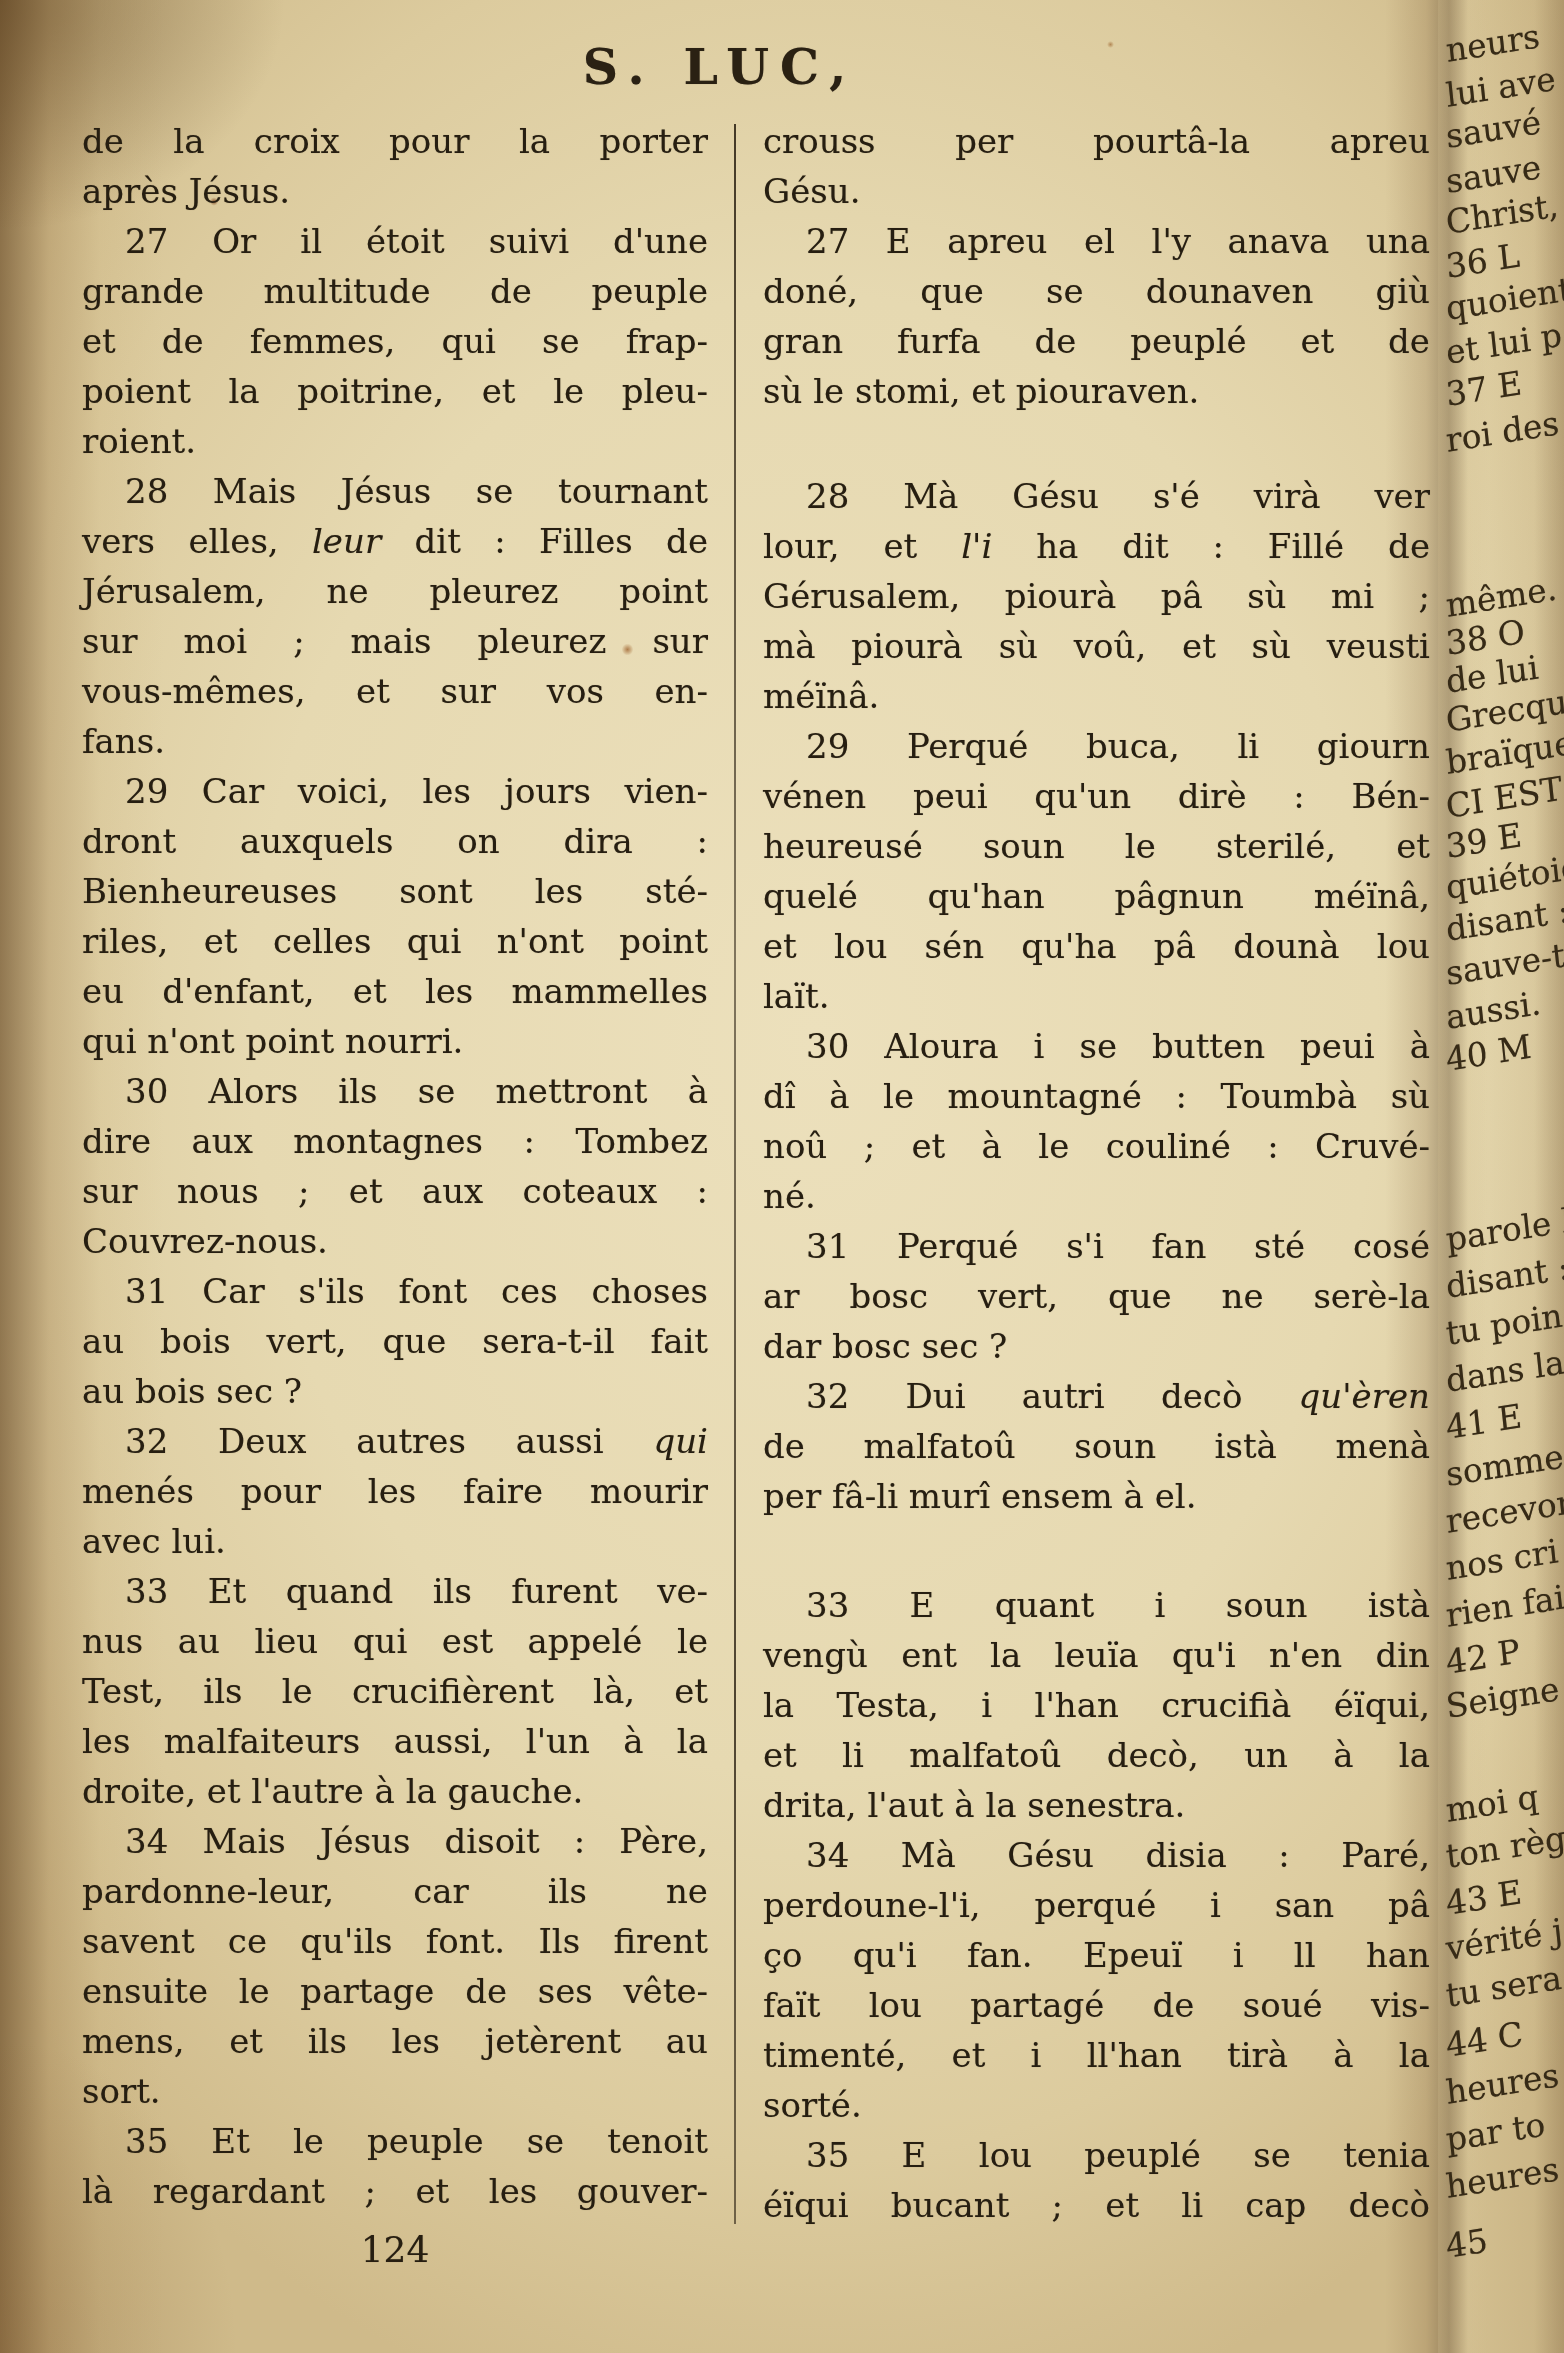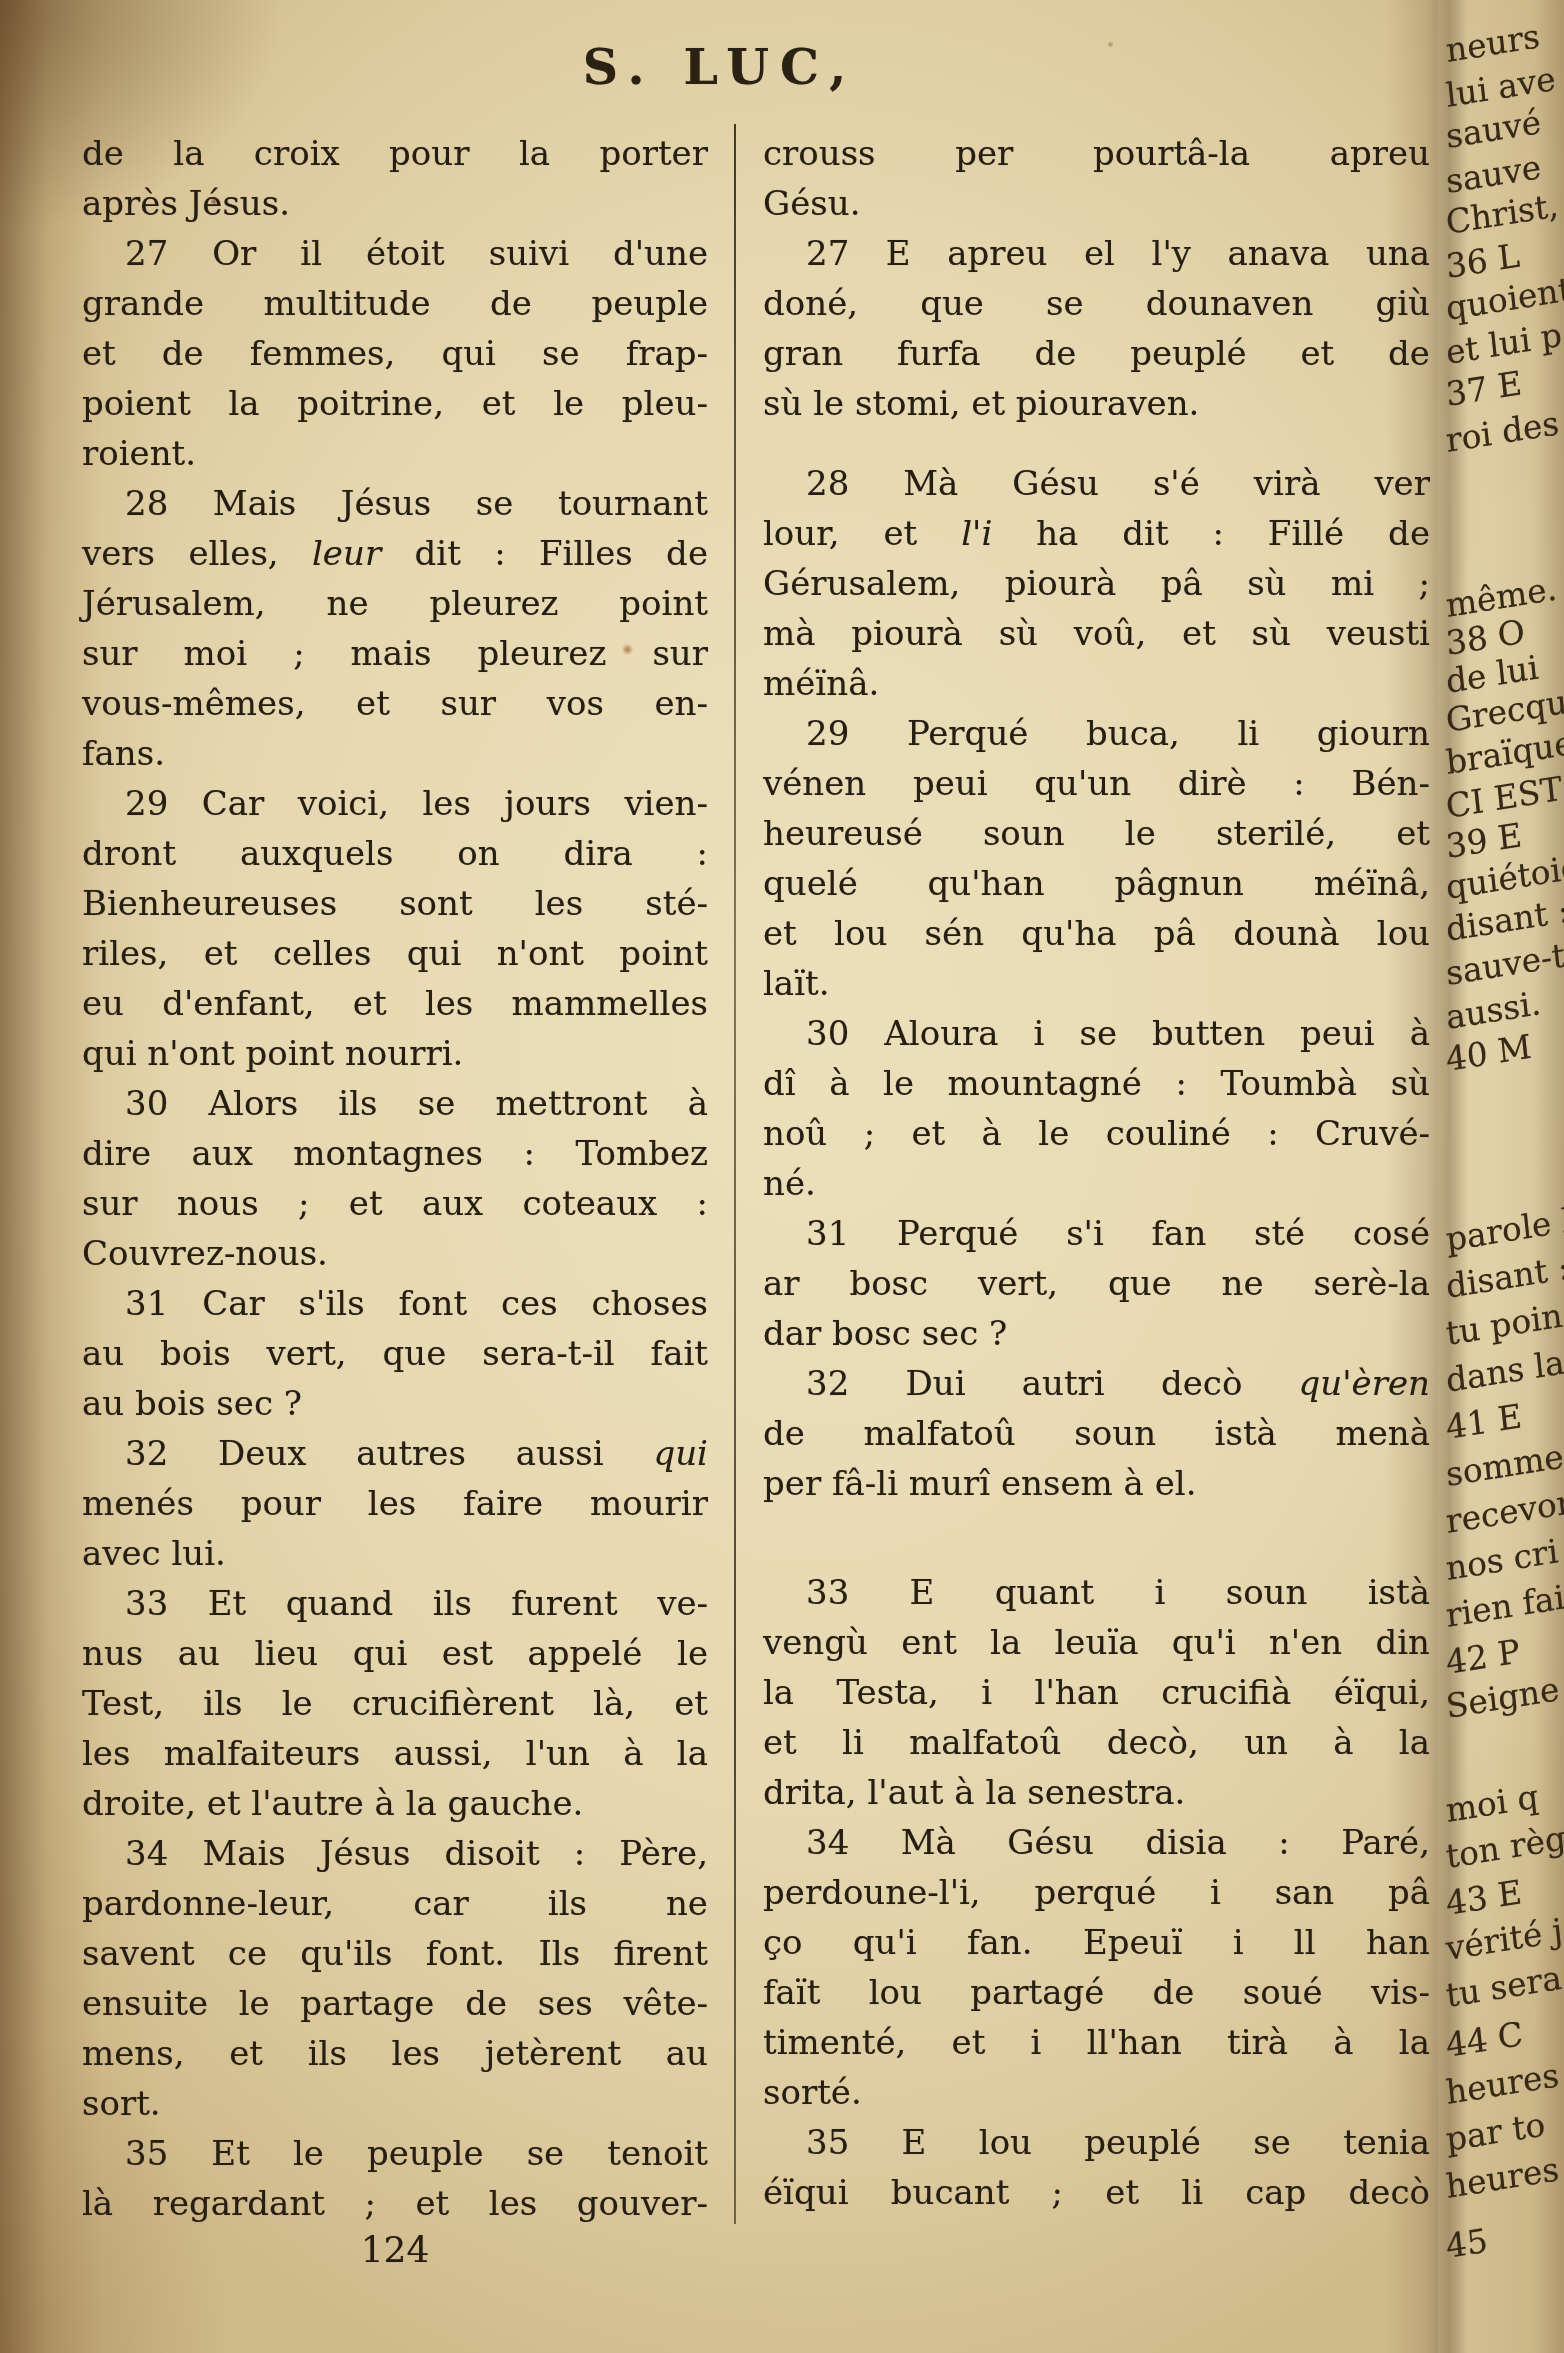--- a/index.html
+++ b/index.html
@@ -17,21 +17,21 @@
       linear-gradient(90deg, rgba(0,0,0,0) 1534px, rgba(92,64,32,0.30) 1565px),
       radial-gradient(ellipse 1080px 1424px at 52% 44%, #ece0bc 0%, #e6d9b1 52%, #dccb9e 79%, #cfba8a 100%);
   }
   .header{
     position:absolute;top:38px;left:0;width:1440px;
     text-align:center;font-size:49px;letter-spacing:11px;
     font-weight:600;color:#2a2113;
     text-shadow:0 0 0.8px rgba(42,33,19,0.45);
   }
   .col{
-    position:absolute;top:128px;
+    position:absolute;top:116px;
     font-size:34px;
     text-shadow:0 0 0.8px rgba(42,33,19,0.38);
   }
   .col-left{left:82px;width:626px;}
   .col-right{left:763px;width:667px;}
   .line{
     height:50px;line-height:50px;
     text-align:justify;text-align-last:justify;
     overflow:visible;white-space:normal;
   }
@@ -120,21 +120,21 @@
       <div class="line indent"><span>35 Et le peuple se tenoit</span></div>
       <div class="line"><span>là regardant ; et les gouver-</span></div>
     </div>
   <div class="col col-right" id="col-right">
       <div class="line"><span>crouss per pourtâ-la apreu</span></div>
       <div class="line end"><span>Gésu.</span></div>
       <div class="line indent"><span>27 E apreu el l'y anava una</span></div>
       <div class="line"><span>doné, que se dounaven giù</span></div>
       <div class="line"><span>gran furfa de peuplé et de</span></div>
       <div class="line end"><span>sù le stomi, et piouraven.</span></div>
-      <div class="line indent" style="margin-top: 30px;"><span>28 Mà Gésu s'é virà ver</span></div>
+      <div class="line indent" style="margin-top: 55px;"><span>28 Mà Gésu s'é virà ver</span></div>
       <div class="line"><span>lour, et </span><i>l'i</i><span> ha dit :  Fillé de</span></div>
       <div class="line"><span>Gérusalem, piourà pâ sù mi ;</span></div>
       <div class="line"><span>mà piourà sù voû, et sù veusti</span></div>
       <div class="line end"><span>méïnâ.</span></div>
       <div class="line indent"><span>29 Perqué buca, li giourn</span></div>
       <div class="line"><span>vénen peui qu'un dirè : Bén-</span></div>
       <div class="line"><span>heureusé soun le sterilé, et</span></div>
       <div class="line"><span>quelé qu'han pâgnun méïnâ,</span></div>
       <div class="line"><span>et lou sén qu'ha pâ dounà lou</span></div>
       <div class="line end"><span>laït.</span></div>

